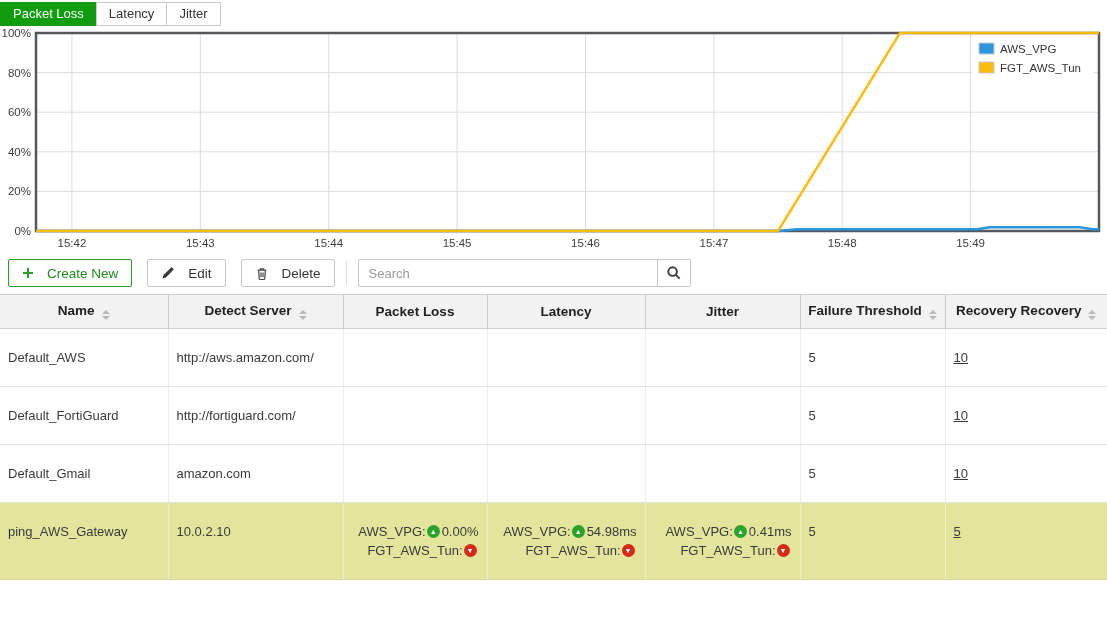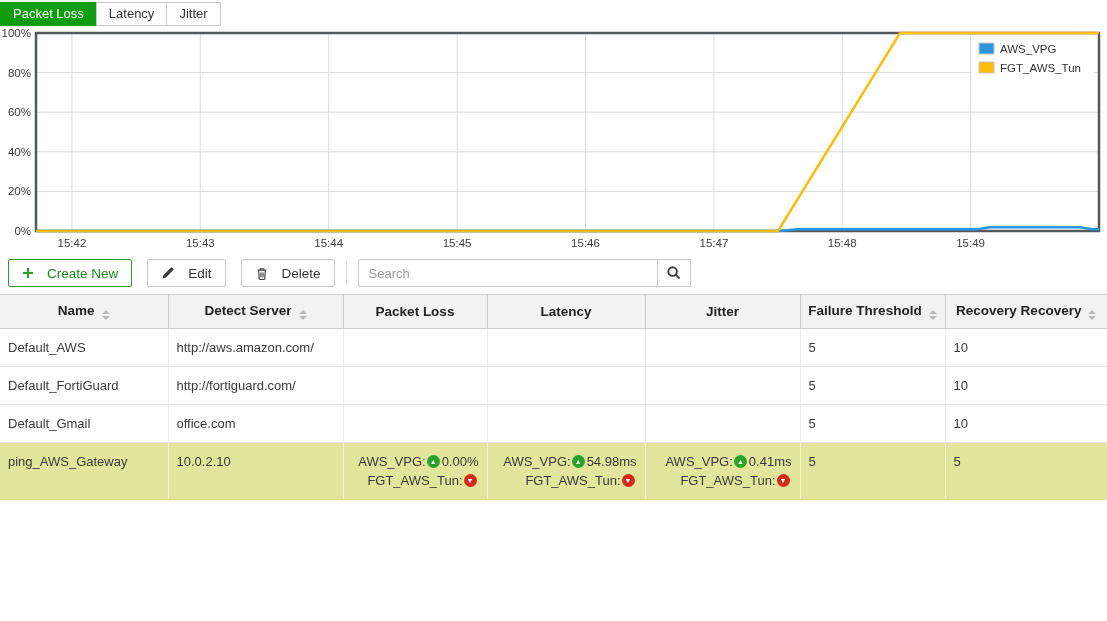--- a/index.html
+++ b/index.html
@@ -43,25 +43,25 @@
   
   table { width:1107px; border-collapse:collapse; table-layout:fixed; margin-top:2px; }
   thead th {
     background:#f2f2f2; font-weight:bold; color:#222; font-size:13.5px;
     text-align:center; padding:8px 6px;
     border-top:1px solid #cfcfcf; border-bottom:1px solid #cfcfcf; border-right:1px solid #cccccc;
     white-space:nowrap; overflow:hidden;
   }
   thead th:last-child { border-right:none; }
   tbody td {
-    padding:9px 8px; vertical-align:top; line-height:19px;
+    padding:19px 8px; vertical-align:top; line-height:19px;
     border-bottom:1px solid #e4e4e4; border-right:1px solid #ededed;
     overflow:hidden; white-space:nowrap;
   }
-  tbody td:last-child { border-right:none; }
+  tbody td:last-child { border-right:none;text-decoration:underline; }
   tr.selected td { background:#e4e59c; border-right-color:#f2f3cd; border-bottom-color:#d9da95; }
   .sort { display:inline-flex; flex-direction:column; gap:2px; margin-left:7px; vertical-align:1px; }
   .sort i { display:block; width:0; height:0; border-left:4px solid transparent; border-right:4px solid transparent; }
   .sort .u { border-bottom:4px solid #b9b9b9; }
   .sort .d { border-top:4px solid #b9b9b9; }
   .mline { display:flex; align-items:center;justify-content:flex-end; }
   .stat {
     display:inline-flex; align-items:center; justify-content:center;
     width:13px; height:13px; border-radius:50%; color:#fff;
     font-size:7px; line-height:1; margin:0 2px 0 1px; flex:0 0 13px;
@@ -215,21 +215,21 @@
         </td>
     <td></td>
     <td></td>
     <td></td>
     <td>5</td>
     <td>10</td>
   </tr>
       <tr class="">
     <td>Default_Gmail</td>
     <td>
-          <div>office.com</div>
+          <div>amazon.com</div>
         </td>
     <td></td>
     <td></td>
     <td></td>
     <td>5</td>
     <td>10</td>
   </tr>
       <tr class="selected">
     <td>ping_AWS_Gateway</td>
     <td>

